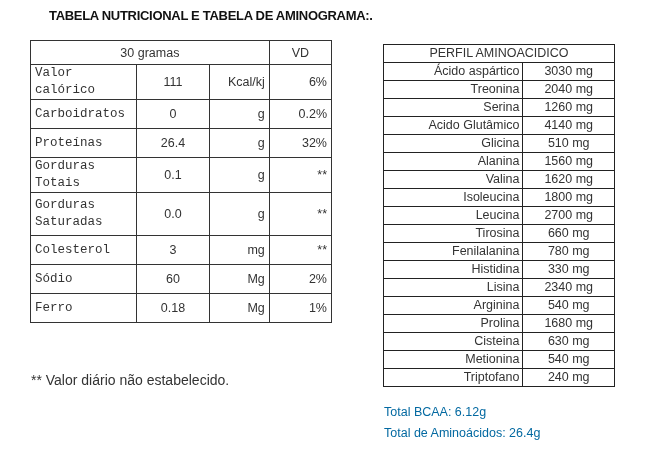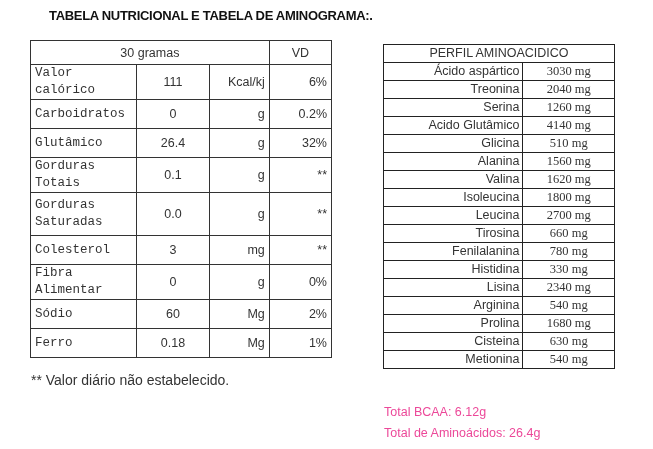--- a/index.html
+++ b/index.html
@@ -13,22 +13,22 @@
   #nutri tr.tall td { height: 42px; }
   #nutri td.name { width: 97px; text-align: left; line-height: 17px; font-family: Liberation Mono, monospace; }
   #nutri td.val { width: 63px; text-align: center; }
   #nutri td.unit { width: 51px; text-align: right; margin-left: 30px; }
   #nutri td.vd { width: 53px; text-align: right; }
   .footnote { position: absolute; left: 31px; top: 372px; font-size: 14px; color: #333; white-space: nowrap; }
   #amino { left: 383px; top: 44px; width: 232px; border: 1.5px solid #222; }
   #amino td { height: 17px; font-size: 12.5px; padding: 0 3px; border: 1px solid #222; line-height: 17px; margin-top: 40px; }
   #amino tr.hdr td { text-align: center; }
   #amino td.aname { width: 133px; text-align: right; }
-  #amino td.aval { width: 85px; text-align: center; font-family: Liberation Serif, serif; }
-  .total { position: absolute; left: 384px; font-size: 12.5px; color: #ec4899; white-space: nowrap; }
+  #amino td.aval { width: 85px; text-align: center; }
+  .total { position: absolute; left: 384px; font-size: 12.5px; color: #0369a1; white-space: nowrap; }
 </style>
 </head>
 <body>
 
 <div class="title">TABELA NUTRICIONAL E TABELA DE AMINOGRAMA:.</div>
 
 <table id="nutri">
   <tbody>
       <tr class="hdr">
     <td colspan="3">30 gramas</td>
@@ -40,21 +40,21 @@
     <td class="unit">Kcal/kj</td>
     <td class="vd">6%</td>
   </tr>
   <tr>
     <td class="name">Carboidratos</td>
     <td class="val">0</td>
     <td class="unit">g</td>
     <td class="vd">0.2%</td>
   </tr>
   <tr>
-    <td class="name">Glutâmico</td>
+    <td class="name">Proteínas</td>
     <td class="val">26.4</td>
     <td class="unit">g</td>
     <td class="vd">32%</td>
   </tr>
   <tr>
     <td class="name">Gorduras Totais</td>
     <td class="val">0.1</td>
     <td class="unit">g</td>
     <td class="vd">**</td>
   </tr>
@@ -62,26 +62,20 @@
     <td class="name">Gorduras Saturadas</td>
     <td class="val">0.0</td>
     <td class="unit">g</td>
     <td class="vd">**</td>
   </tr>
   <tr>
     <td class="name">Colesterol</td>
     <td class="val">3</td>
     <td class="unit">mg</td>
     <td class="vd">**</td>
-  </tr>
-  <tr>
-    <td class="name">Fibra Alimentar</td>
-    <td class="val">0</td>
-    <td class="unit">g</td>
-    <td class="vd">0%</td>
   </tr>
   <tr>
     <td class="name">Sódio</td>
     <td class="val">60</td>
     <td class="unit">Mg</td>
     <td class="vd">2%</td>
   </tr>
   <tr>
     <td class="name">Ferro</td>
     <td class="val">0.18</td>
@@ -159,17 +153,21 @@
         <td class="aval">1680 mg</td>
       </tr>
   <tr>
         <td class="aname">Cisteina</td>
         <td class="aval">630 mg</td>
       </tr>
   <tr>
         <td class="aname">Metionina</td>
         <td class="aval">540 mg</td>
       </tr>
+  <tr>
+        <td class="aname">Triptofano</td>
+        <td class="aval">240 mg</td>
+      </tr>
 </tbody>
   </table>
 
 <div class="total" style="top:405px">Total BCAA: 6.12g</div>
 <div class="total" style="top:426px">Total de Aminoácidos: 26.4g</div>
 
 </body></html>

